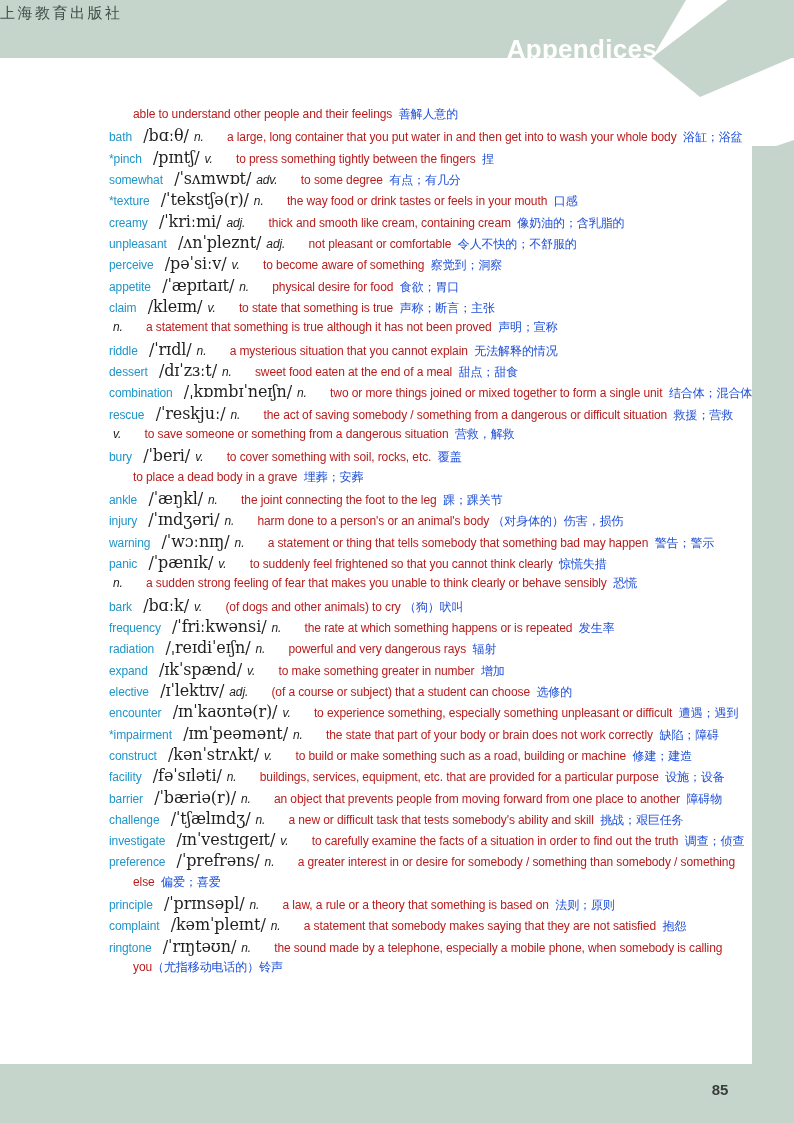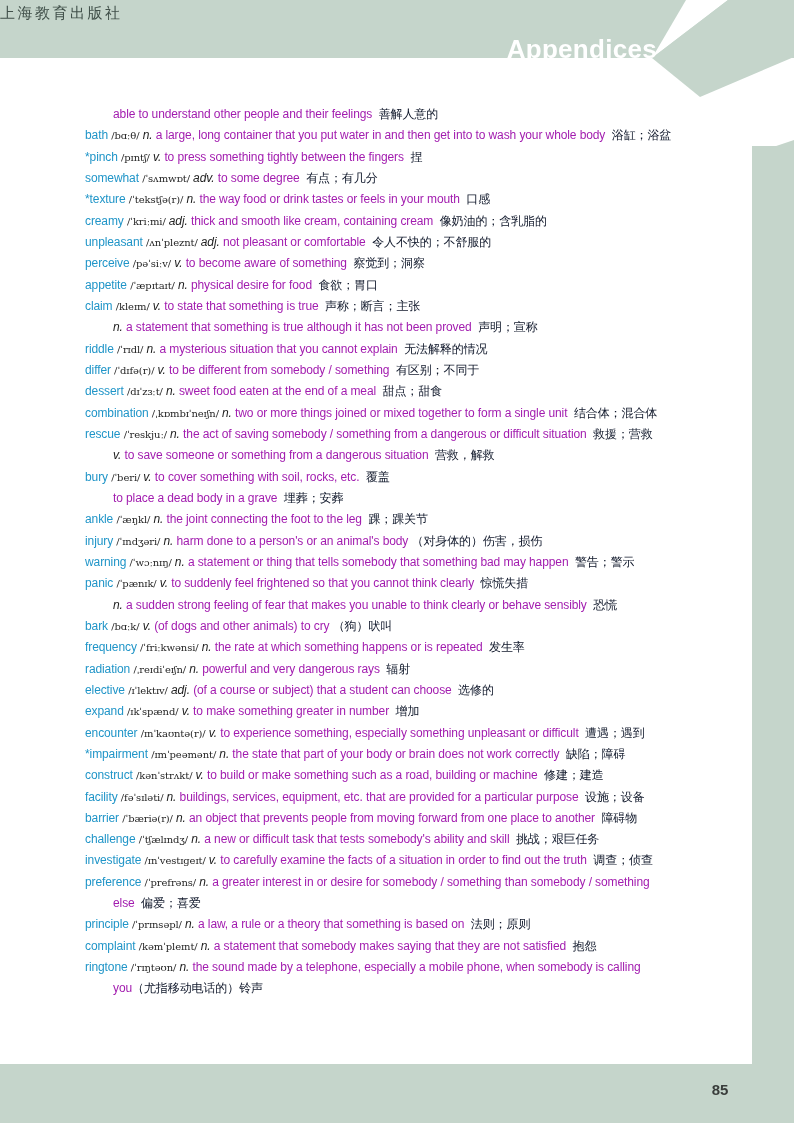--- a/index.html
+++ b/index.html
@@ -16,25 +16,25 @@
   .ribbon{position:absolute;left:640px;top:0;width:154px;height:100px;background:#c5d5cb;
           clip-path:polygon(12px 58px,88px 0,154px 0,154px 57px,60px 97px);}
   .strip{position:absolute;left:752px;top:130px;width:42px;height:993px;background:#c5d5cb;
          clip-path:polygon(0 24px,42px 10px,42px 993px,0 993px);}
   .pagenum{position:absolute;left:700px;top:1081px;width:40px;text-align:center;
            font-size:15px;font-weight:600;color:#393d3b;}
   .content{position:absolute;left:85px;top:104px;width:700px;color:#232323;
            font-size:12px;letter-spacing:-0.1px;}
   .line{height:21.33px;line-height:21.33px;white-space:pre;}
   .line.ind{padding-left:28px;}
-  .hw{color:#2095c8;}
-  .ph{font-family:"DejaVu Serif",serif;font-size:10px;color:#1f1f1f;}
+  .hw{color:#2095c8;margin-left:24px;}
+  .ph{font-family:"DejaVu Serif",serif;font-size:16px;color:#1f1f1f;margin-left:8px;}
   .pos{font-style:italic;color:#1f1f1f;}
-  .txt{color:#a21caf;}
-  .zh{color:#0f172a;}
+  .txt{color:#b91c1c;margin-left:20px;}
+  .zh{color:#1d4ed8;}
 </style>
 </head>
 <body>
 
 <div class="page">
   <div class="publisher">上海教育出版社</div>
 
   <div class="panel"></div>
   <div class="right-patch"></div>
   <div class="slash"></div>
@@ -49,37 +49,36 @@
       <div class="line"><span class="hw">*pinch </span><span class="ph">/pɪntʃ/ </span><span class="pos">v. </span><span class="txt">to press something tightly between the fingers  </span><span class="zh">捏</span></div>
       <div class="line"><span class="hw">somewhat </span><span class="ph">/ˈsʌmwɒt/ </span><span class="pos">adv. </span><span class="txt">to some degree  </span><span class="zh">有点；有几分</span></div>
       <div class="line"><span class="hw">*texture </span><span class="ph">/ˈtekstʃə(r)/ </span><span class="pos">n. </span><span class="txt">the way food or drink tastes or feels in your mouth  </span><span class="zh">口感</span></div>
       <div class="line"><span class="hw">creamy </span><span class="ph">/ˈkriːmi/ </span><span class="pos">adj. </span><span class="txt">thick and smooth like cream, containing cream  </span><span class="zh">像奶油的；含乳脂的</span></div>
       <div class="line"><span class="hw">unpleasant </span><span class="ph">/ʌnˈpleznt/ </span><span class="pos">adj. </span><span class="txt">not pleasant or comfortable  </span><span class="zh">令人不快的；不舒服的</span></div>
       <div class="line"><span class="hw">perceive </span><span class="ph">/pəˈsiːv/ </span><span class="pos">v. </span><span class="txt">to become aware of something  </span><span class="zh">察觉到；洞察</span></div>
       <div class="line"><span class="hw">appetite </span><span class="ph">/ˈæpɪtaɪt/ </span><span class="pos">n. </span><span class="txt">physical desire for food  </span><span class="zh">食欲；胃口</span></div>
       <div class="line"><span class="hw">claim </span><span class="ph">/kleɪm/ </span><span class="pos">v. </span><span class="txt">to state that something is true  </span><span class="zh">声称；断言；主张</span></div>
       <div class="line ind"><span class="pos">n. </span><span class="txt">a statement that something is true although it has not been proved  </span><span class="zh">声明；宣称</span></div>
       <div class="line"><span class="hw">riddle </span><span class="ph">/ˈrɪdl/ </span><span class="pos">n. </span><span class="txt">a mysterious situation that you cannot explain  </span><span class="zh">无法解释的情况</span></div>
-      <div class="line"><span class="hw">differ </span><span class="ph">/ˈdɪfə(r)/ </span><span class="pos">v. </span><span class="txt">to be different from somebody / something  </span><span class="zh">有区别；不同于</span></div>
       <div class="line"><span class="hw">dessert </span><span class="ph">/dɪˈzɜːt/ </span><span class="pos">n. </span><span class="txt">sweet food eaten at the end of a meal  </span><span class="zh">甜点；甜食</span></div>
       <div class="line"><span class="hw">combination </span><span class="ph">/ˌkɒmbɪˈneɪʃn/ </span><span class="pos">n. </span><span class="txt">two or more things joined or mixed together to form a single unit  </span><span class="zh">结合体；混合体</span></div>
       <div class="line"><span class="hw">rescue </span><span class="ph">/ˈreskjuː/ </span><span class="pos">n. </span><span class="txt">the act of saving somebody / something from a dangerous or difficult situation  </span><span class="zh">救援；营救</span></div>
       <div class="line ind"><span class="pos">v. </span><span class="txt">to save someone or something from a dangerous situation  </span><span class="zh">营救，解救</span></div>
       <div class="line"><span class="hw">bury </span><span class="ph">/ˈberi/ </span><span class="pos">v. </span><span class="txt">to cover something with soil, rocks, etc.  </span><span class="zh">覆盖</span></div>
       <div class="line ind"><span class="txt">to place a dead body in a grave  </span><span class="zh">埋葬；安葬</span></div>
       <div class="line"><span class="hw">ankle </span><span class="ph">/ˈæŋkl/ </span><span class="pos">n. </span><span class="txt">the joint connecting the foot to the leg  </span><span class="zh">踝；踝关节</span></div>
       <div class="line"><span class="hw">injury </span><span class="ph">/ˈɪndʒəri/ </span><span class="pos">n. </span><span class="txt">harm done to a person's or an animal's body </span><span class="zh">（对身体的）伤害，损伤</span></div>
       <div class="line"><span class="hw">warning </span><span class="ph">/ˈwɔːnɪŋ/ </span><span class="pos">n. </span><span class="txt">a statement or thing that tells somebody that something bad may happen  </span><span class="zh">警告；警示</span></div>
       <div class="line"><span class="hw">panic </span><span class="ph">/ˈpænɪk/ </span><span class="pos">v. </span><span class="txt">to suddenly feel frightened so that you cannot think clearly  </span><span class="zh">惊慌失措</span></div>
       <div class="line ind"><span class="pos">n. </span><span class="txt">a sudden strong feeling of fear that makes you unable to think clearly or behave sensibly  </span><span class="zh">恐慌</span></div>
       <div class="line"><span class="hw">bark </span><span class="ph">/bɑːk/ </span><span class="pos">v. </span><span class="txt">(of dogs and other animals) to cry </span><span class="zh">（狗）吠叫</span></div>
       <div class="line"><span class="hw">frequency </span><span class="ph">/ˈfriːkwənsi/ </span><span class="pos">n. </span><span class="txt">the rate at which something happens or is repeated  </span><span class="zh">发生率</span></div>
       <div class="line"><span class="hw">radiation </span><span class="ph">/ˌreɪdiˈeɪʃn/ </span><span class="pos">n. </span><span class="txt">powerful and very dangerous rays  </span><span class="zh">辐射</span></div>
+      <div class="line"><span class="hw">expand </span><span class="ph">/ɪkˈspænd/ </span><span class="pos">v. </span><span class="txt">to make something greater in number  </span><span class="zh">增加</span></div>
       <div class="line"><span class="hw">elective </span><span class="ph">/ɪˈlektɪv/ </span><span class="pos">adj. </span><span class="txt">(of a course or subject) that a student can choose  </span><span class="zh">选修的</span></div>
-      <div class="line"><span class="hw">expand </span><span class="ph">/ɪkˈspænd/ </span><span class="pos">v. </span><span class="txt">to make something greater in number  </span><span class="zh">增加</span></div>
       <div class="line"><span class="hw">encounter </span><span class="ph">/ɪnˈkaʊntə(r)/ </span><span class="pos">v. </span><span class="txt">to experience something, especially something unpleasant or difficult  </span><span class="zh">遭遇；遇到</span></div>
       <div class="line"><span class="hw">*impairment </span><span class="ph">/ɪmˈpeəmənt/ </span><span class="pos">n. </span><span class="txt">the state that part of your body or brain does not work correctly  </span><span class="zh">缺陷；障碍</span></div>
       <div class="line"><span class="hw">construct </span><span class="ph">/kənˈstrʌkt/ </span><span class="pos">v. </span><span class="txt">to build or make something such as a road, building or machine  </span><span class="zh">修建；建造</span></div>
       <div class="line"><span class="hw">facility </span><span class="ph">/fəˈsɪləti/ </span><span class="pos">n. </span><span class="txt">buildings, services, equipment, etc. that are provided for a particular purpose  </span><span class="zh">设施；设备</span></div>
       <div class="line"><span class="hw">barrier </span><span class="ph">/ˈbæriə(r)/ </span><span class="pos">n. </span><span class="txt">an object that prevents people from moving forward from one place to another  </span><span class="zh">障碍物</span></div>
       <div class="line"><span class="hw">challenge </span><span class="ph">/ˈtʃælɪndʒ/ </span><span class="pos">n. </span><span class="txt">a new or difficult task that tests somebody's ability and skill  </span><span class="zh">挑战；艰巨任务</span></div>
       <div class="line"><span class="hw">investigate </span><span class="ph">/ɪnˈvestɪgeɪt/ </span><span class="pos">v. </span><span class="txt">to carefully examine the facts of a situation in order to find out the truth  </span><span class="zh">调查；侦查</span></div>
       <div class="line"><span class="hw">preference </span><span class="ph">/ˈprefrəns/ </span><span class="pos">n. </span><span class="txt">a greater interest in or desire for somebody / something than somebody / something</span></div>
       <div class="line ind"><span class="txt">else  </span><span class="zh">偏爱；喜爱</span></div>
       <div class="line"><span class="hw">principle </span><span class="ph">/ˈprɪnsəpl/ </span><span class="pos">n. </span><span class="txt">a law, a rule or a theory that something is based on  </span><span class="zh">法则；原则</span></div>

